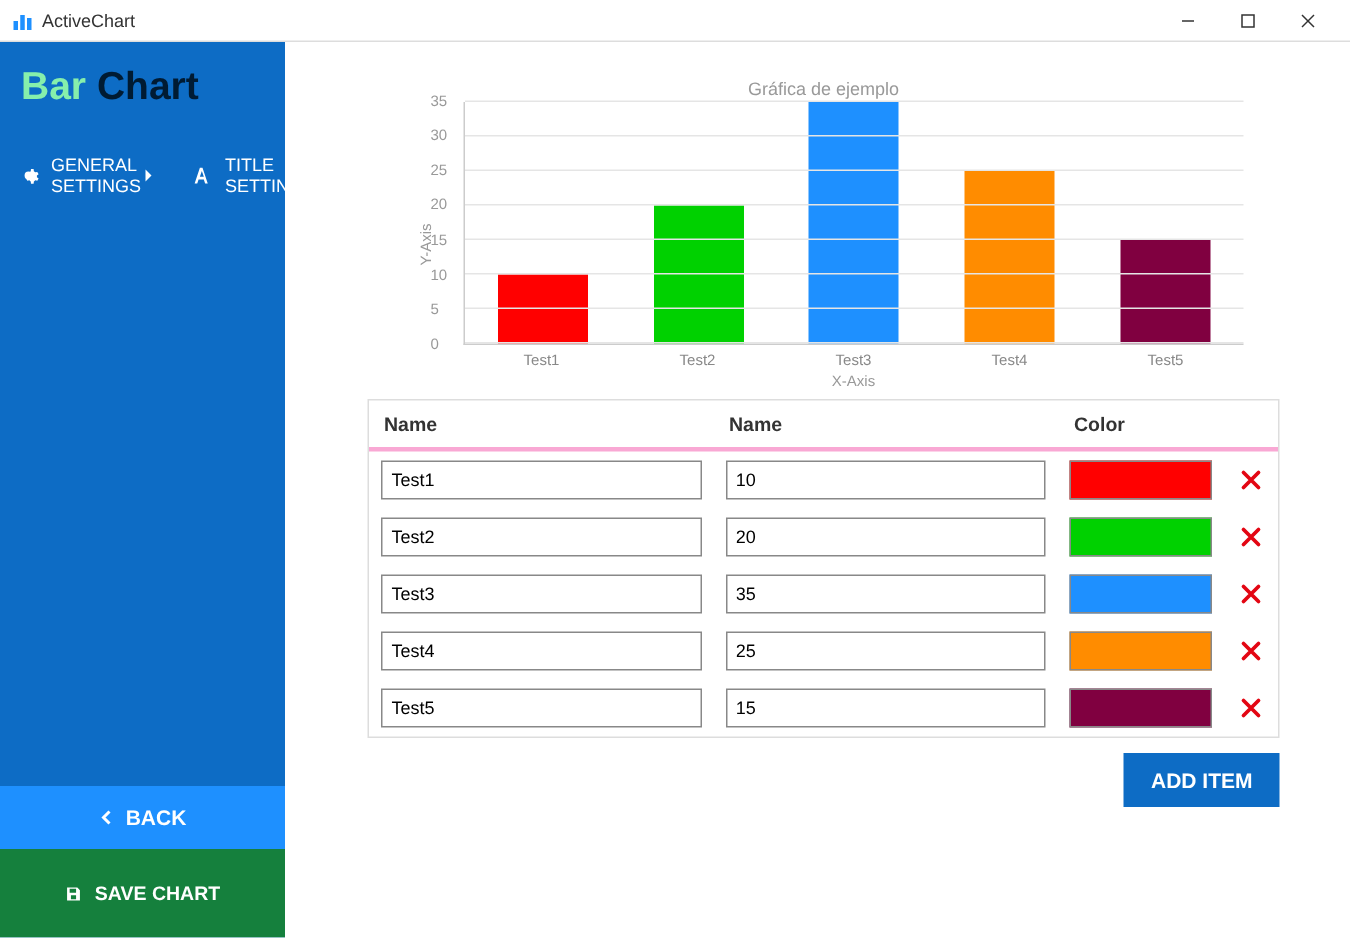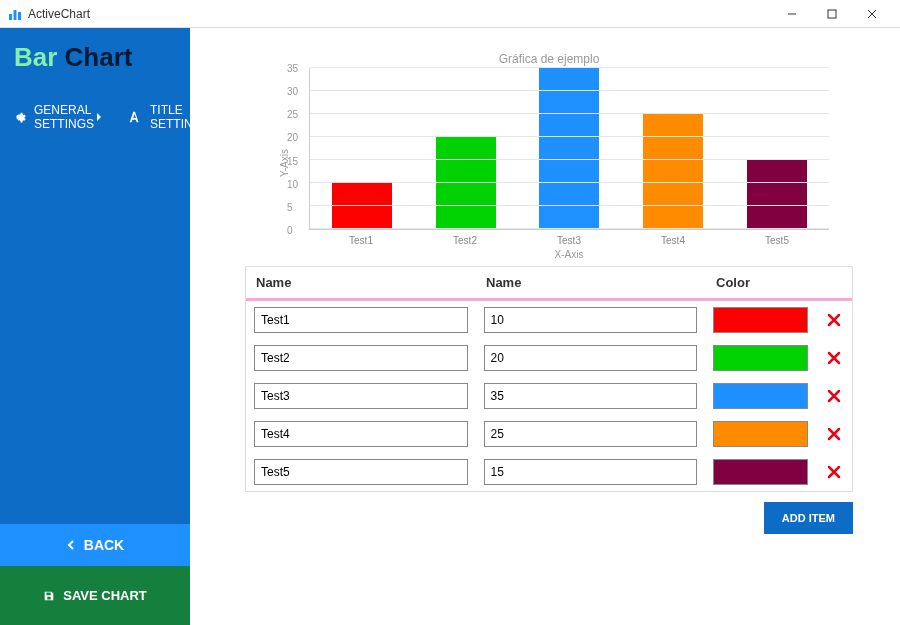--- a/index.html
+++ b/index.html
@@ -53,21 +53,21 @@
   .dt-row .cell { padding: 6px 8px; }
   .cell.name { width: 230px; }
   .cell.value { width: 230px; }
   .cell.color { flex: 1; display: flex; align-items: center; }
   .cell.del { width: 36px; display: flex; align-items: center; justify-content: center; }
   .dt-row { height: 38px; }
   .tinput { width: 100%; height: 26px; border: 1px solid #888; padding: 0 6px; font-size: 12px; background: #fff; }
   .swatch { width: 95px; height: 26px; border: 1px solid #888; cursor: pointer; }
   .del-x { width: 14px; height: 14px; cursor: pointer; color: #e30613; }
   .add-row { display: flex; justify-content: flex-end; margin: 10px auto 0 auto; width: 608px; }
-  .add-btn { background: #0d6cc5; color: #fff; font-size: 11px; font-weight: 700; padding: 10px 18px; cursor: pointer; border: none; }
+  .add-btn { background: #0d6cc5; color: #fff; font-size: 14px; font-weight: 700; padding: 10px 18px; cursor: pointer; border: none; }
 </style>
 </head>
 <body>
 
 <div class="titlebar">
   <svg class="logo" viewBox="0 0 14 14">
     <rect x="1" y="7" width="3" height="6" fill="#1e90ff"></rect>
     <rect x="5.5" y="3" width="3" height="10" fill="#1e90ff"></rect>
     <rect x="10" y="5" width="3" height="8" fill="#1e90ff"></rect>
   </svg>

